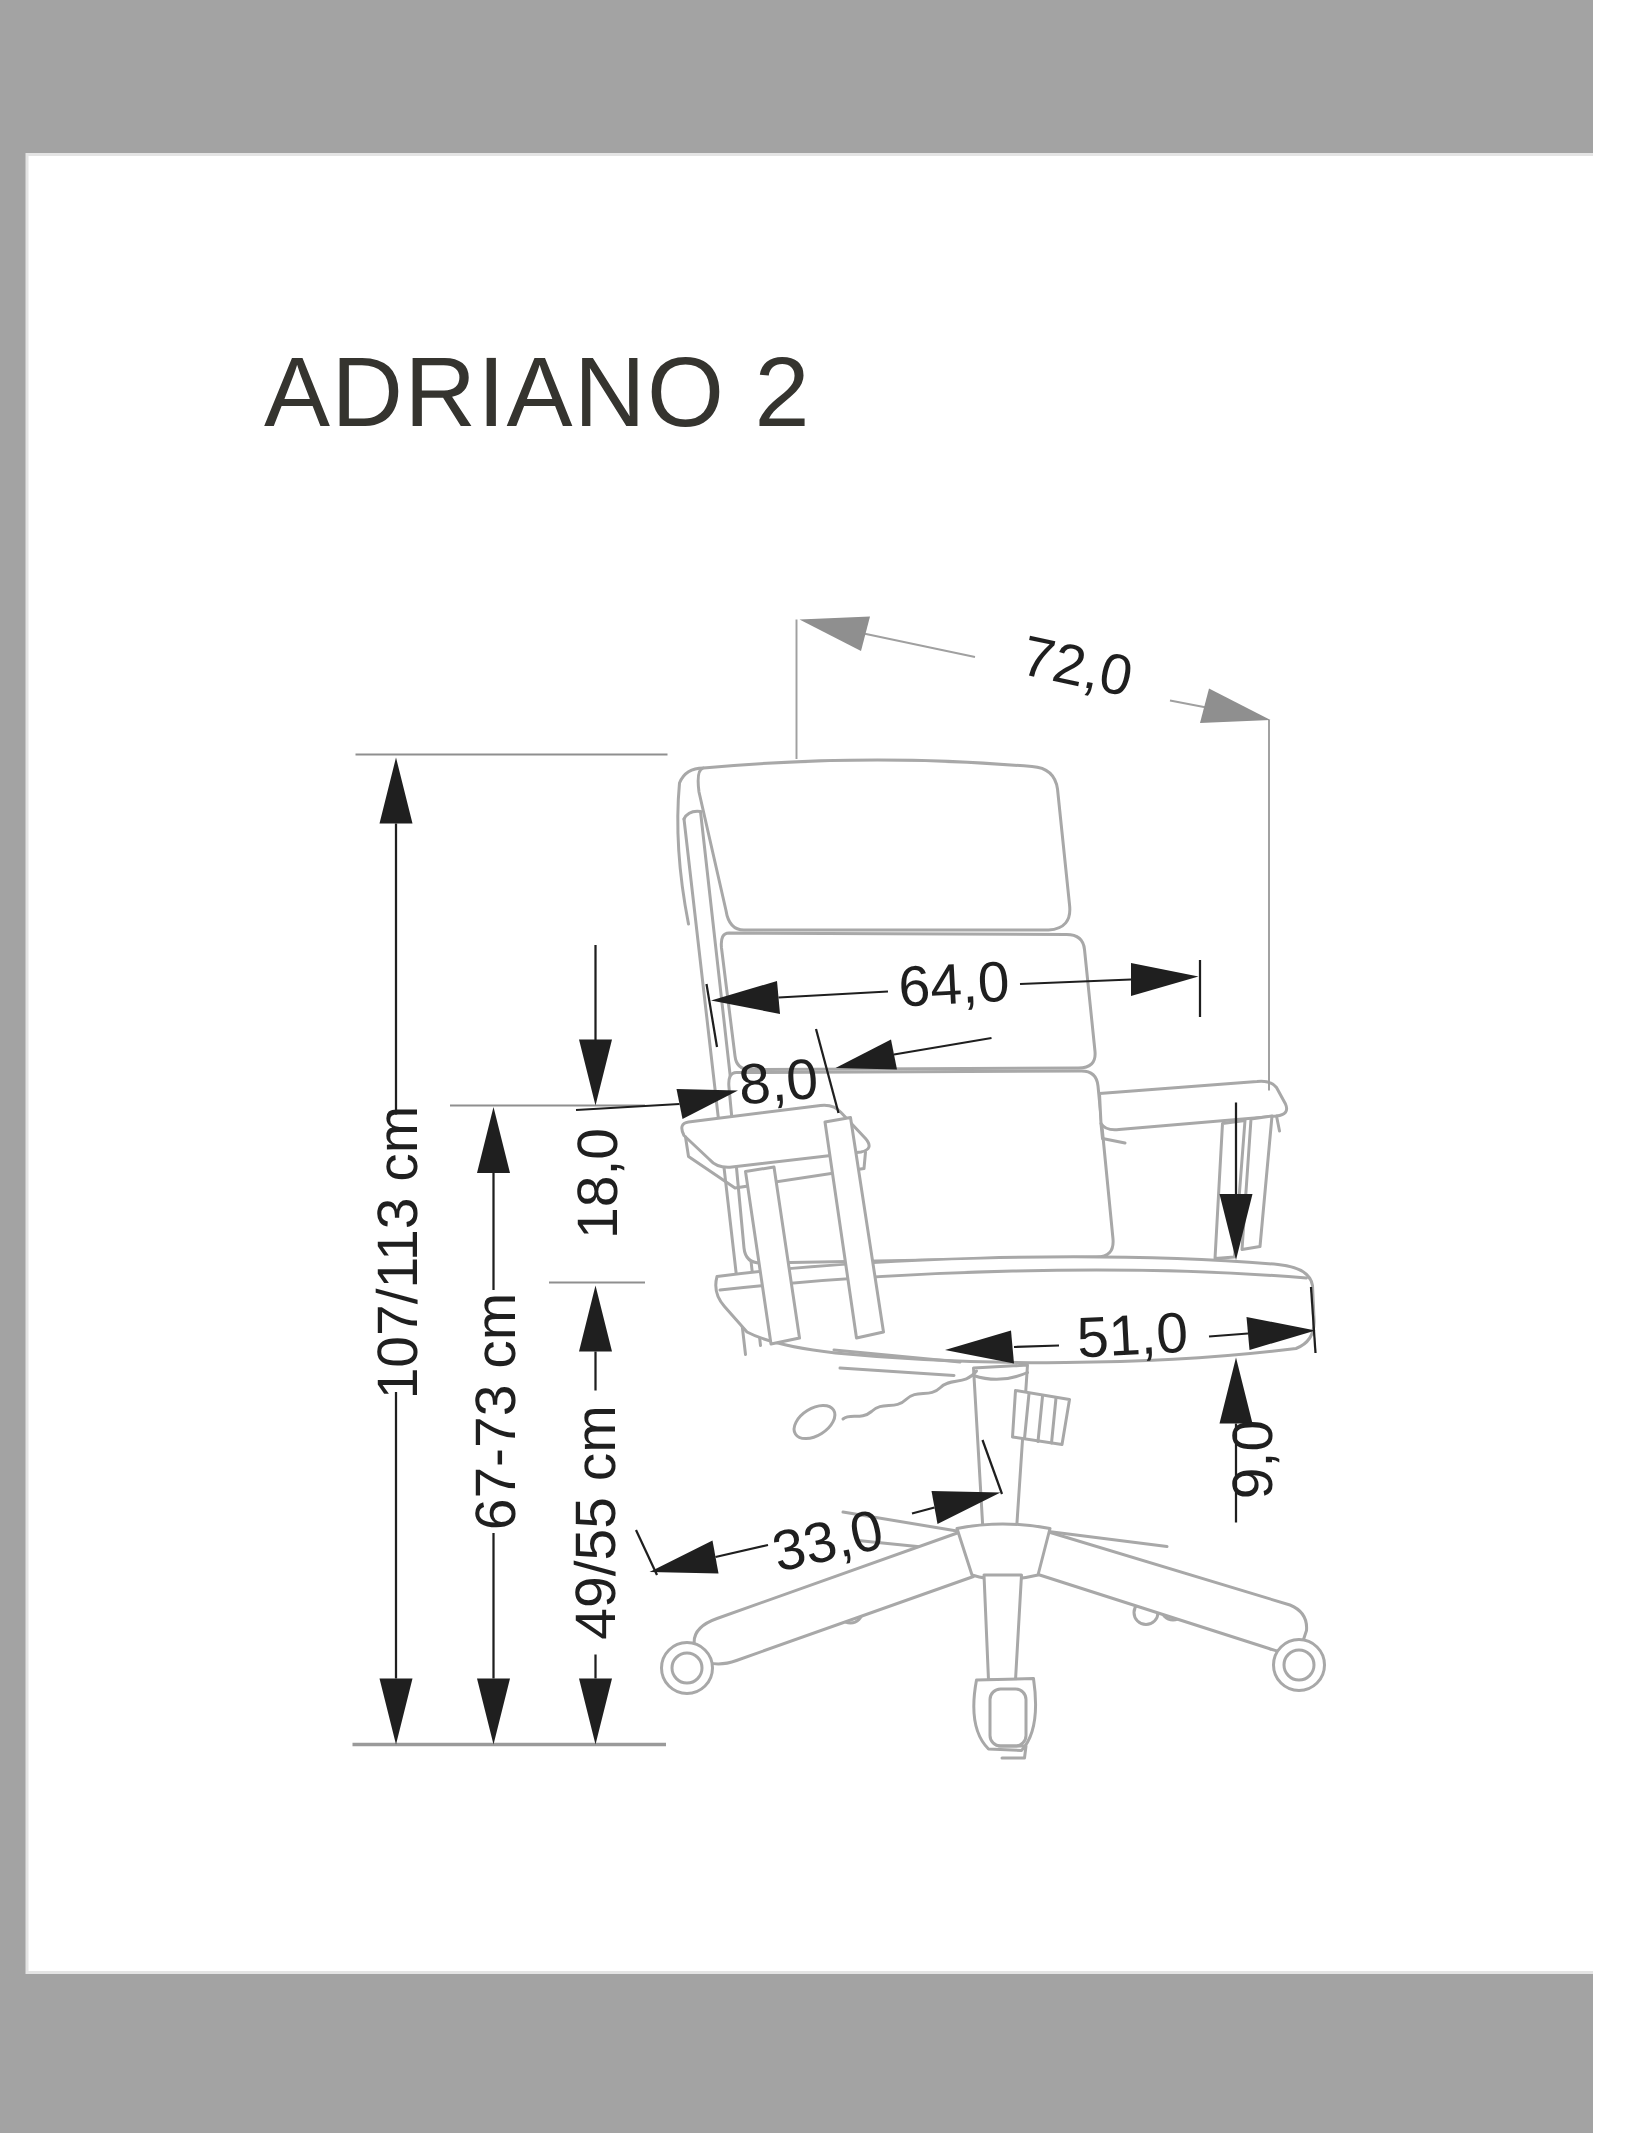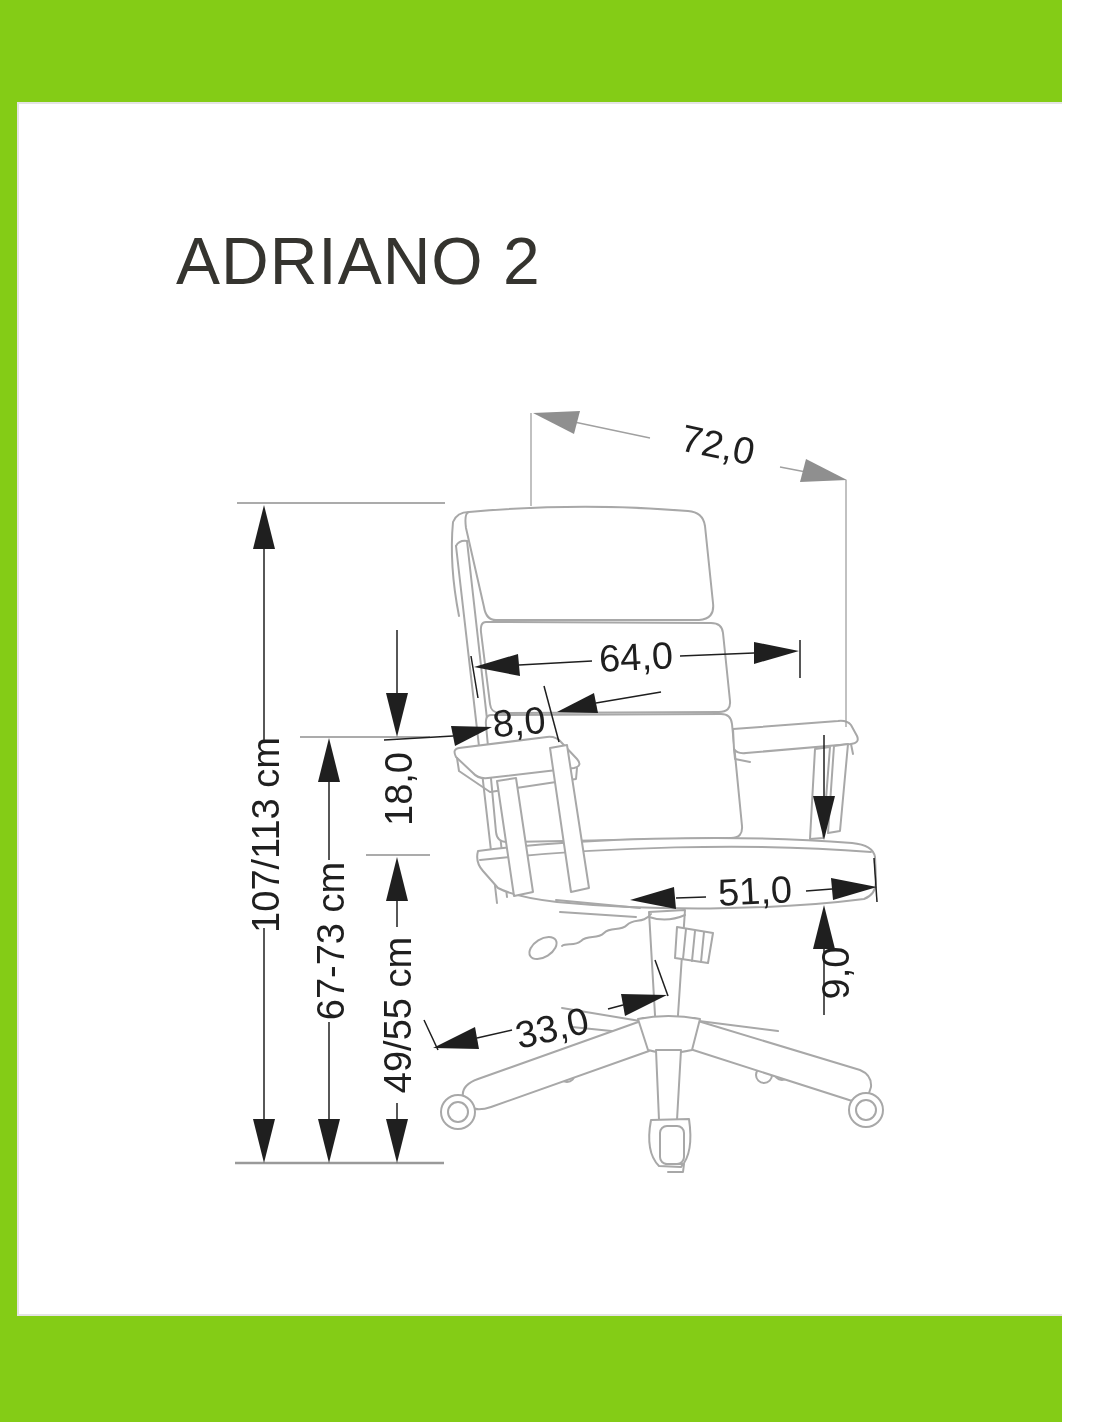--- a/index.html
+++ b/index.html
@@ -1,16 +1,16 @@
 <!DOCTYPE html>
 <html><head>
 <meta charset="utf-8">
 <style>
   html,body{margin:0;padding:0;background:#ffffff;}
-  .canvas{position:relative;width:1062px;height:1422px;background:#84cc16;
+  .canvas{position:relative;width:1062px;height:1422px;background:#a3a3a3;
           font-family:"Liberation Sans",sans-serif;overflow:hidden;}
   svg{display:block;}
   .title{font-family:"Liberation Sans",sans-serif;font-size:66px;fill:#35342f;letter-spacing:1px;}
   .dim{font-family:"Liberation Sans",sans-serif;font-size:38px;fill:#1f1f1f;}
   .chairline{stroke:#a8a8a8;stroke-width:2;fill:none;stroke-linecap:round;stroke-linejoin:round;}
   .chairfill{stroke:#a8a8a8;stroke-width:2;fill:#ffffff;stroke-linejoin:round;}
   .dimline{stroke:#1f1f1f;stroke-width:1.5;fill:none;}
   .dimarrow{fill:#1f1f1f;stroke:none;}
   .extline{stroke:#8f8f8f;stroke-width:1.3;fill:none;}
   .greyline{stroke:#a0a0a0;stroke-width:1.3;fill:none;}

